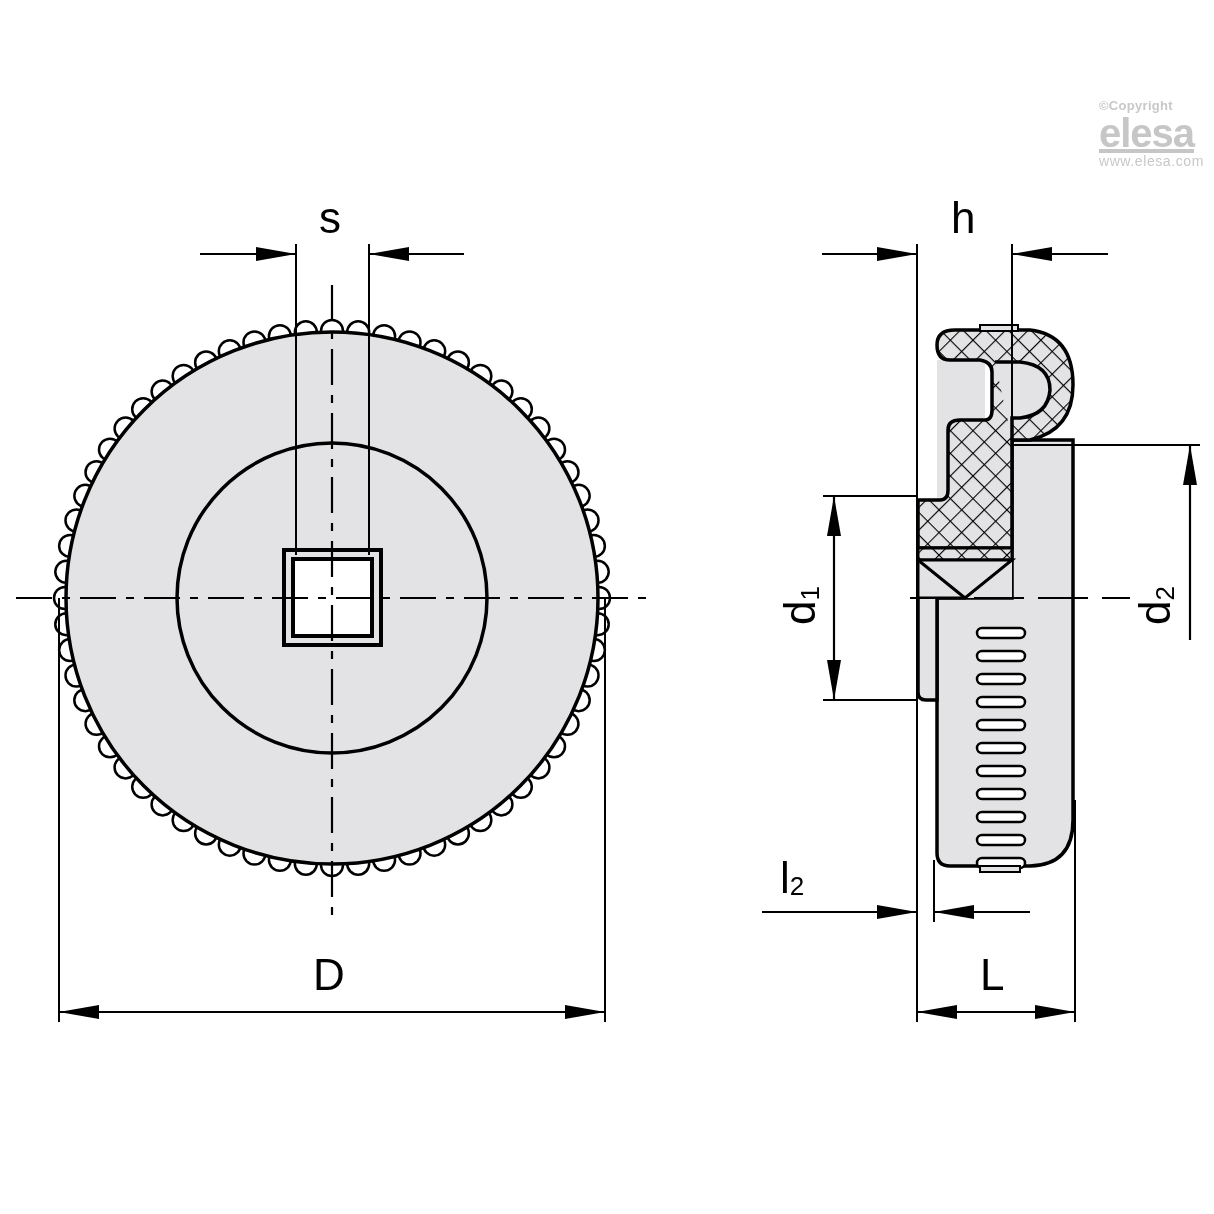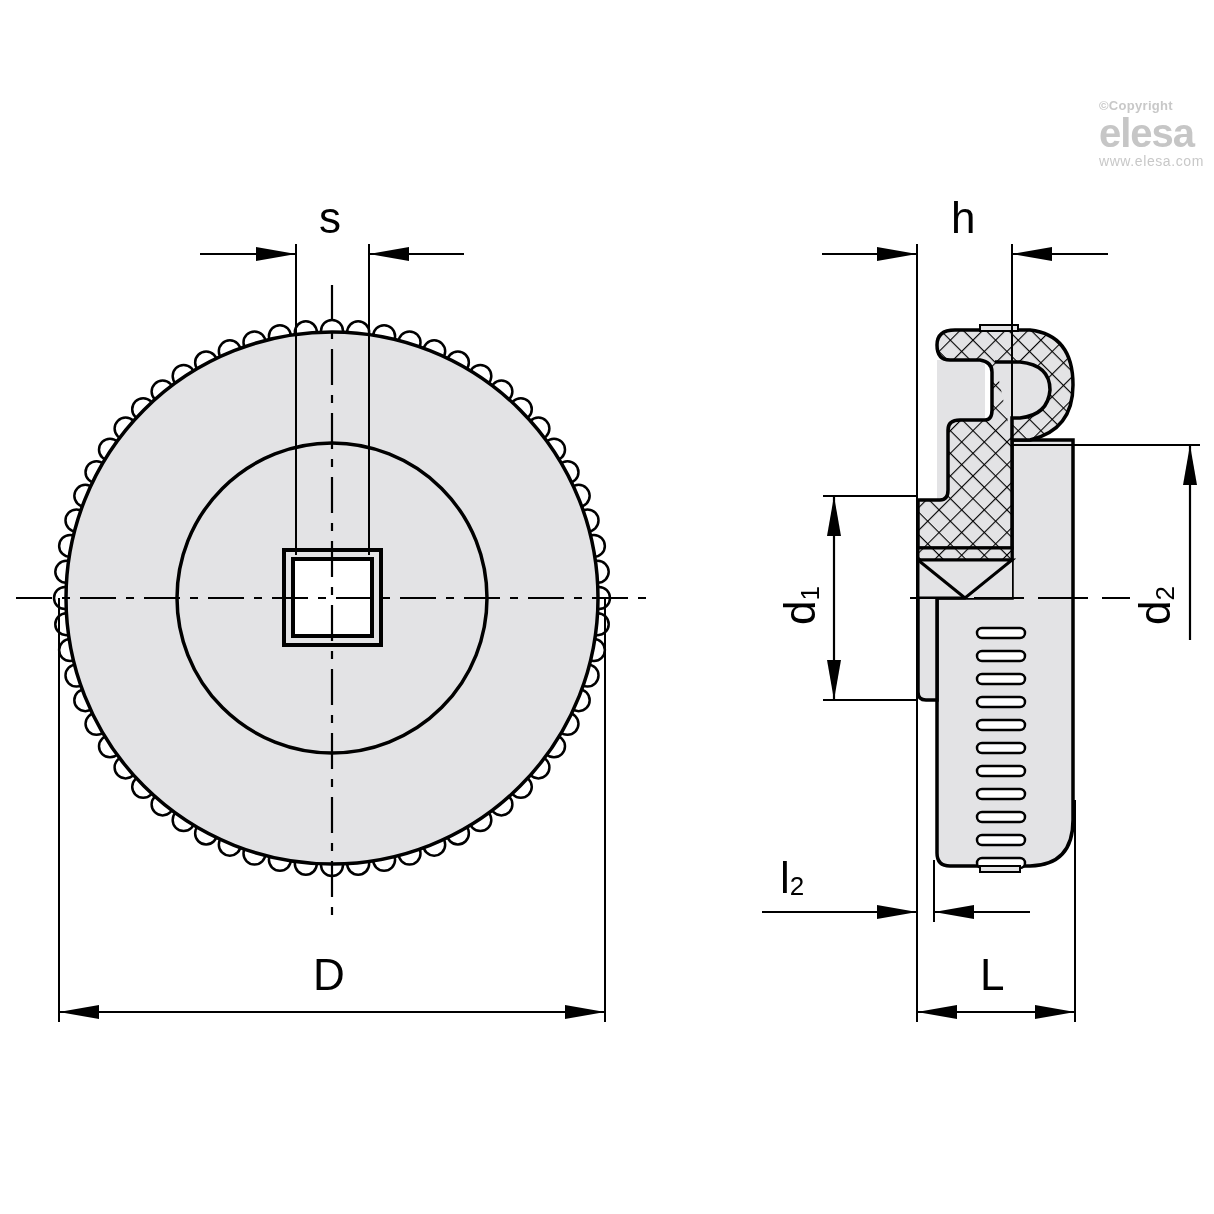--- a/index.html
+++ b/index.html
@@ -4,21 +4,21 @@
 <style>
   html, body { margin: 0; padding: 0; background: #ffffff; }
   body { width: 1214px; height: 1214px; position: relative; overflow: hidden;
          font-family: "Liberation Sans", sans-serif; }
   #drawing { position: absolute; left: 0; top: 0; }
   .lbl { font-family: "Liberation Sans", sans-serif; fill: #000; }
   .dim-lbl { font-size: 44px; }
   .sub { font-size: 26px; }
   .wm { position: absolute; right: 10px; top: 98px; text-align: left; color: #c8c8c8; }
   .wm-copy { font-size: 13px; font-weight: bold; letter-spacing: 0.3px; }
-  .wm-logo { font-size: 40px; font-weight: bold; line-height: 40px; letter-spacing: -1px; color: #c6c6c6; }
+  .wm-logo { font-size: 40px; font-weight: bold; line-height: 40px; letter-spacing: -1px; color: #c6c6c6; text-decoration: underline; }
   .wm-url { font-size: 14px; letter-spacing: 0.6px; font-weight: normal; }
 </style>
 </head>
 <body>
 
 <div class="wm">
   <div class="wm-copy">©Copyright</div>
   <div class="wm-logo">elesa</div>
   <div class="wm-url">www.elesa.com</div>
 </div>

